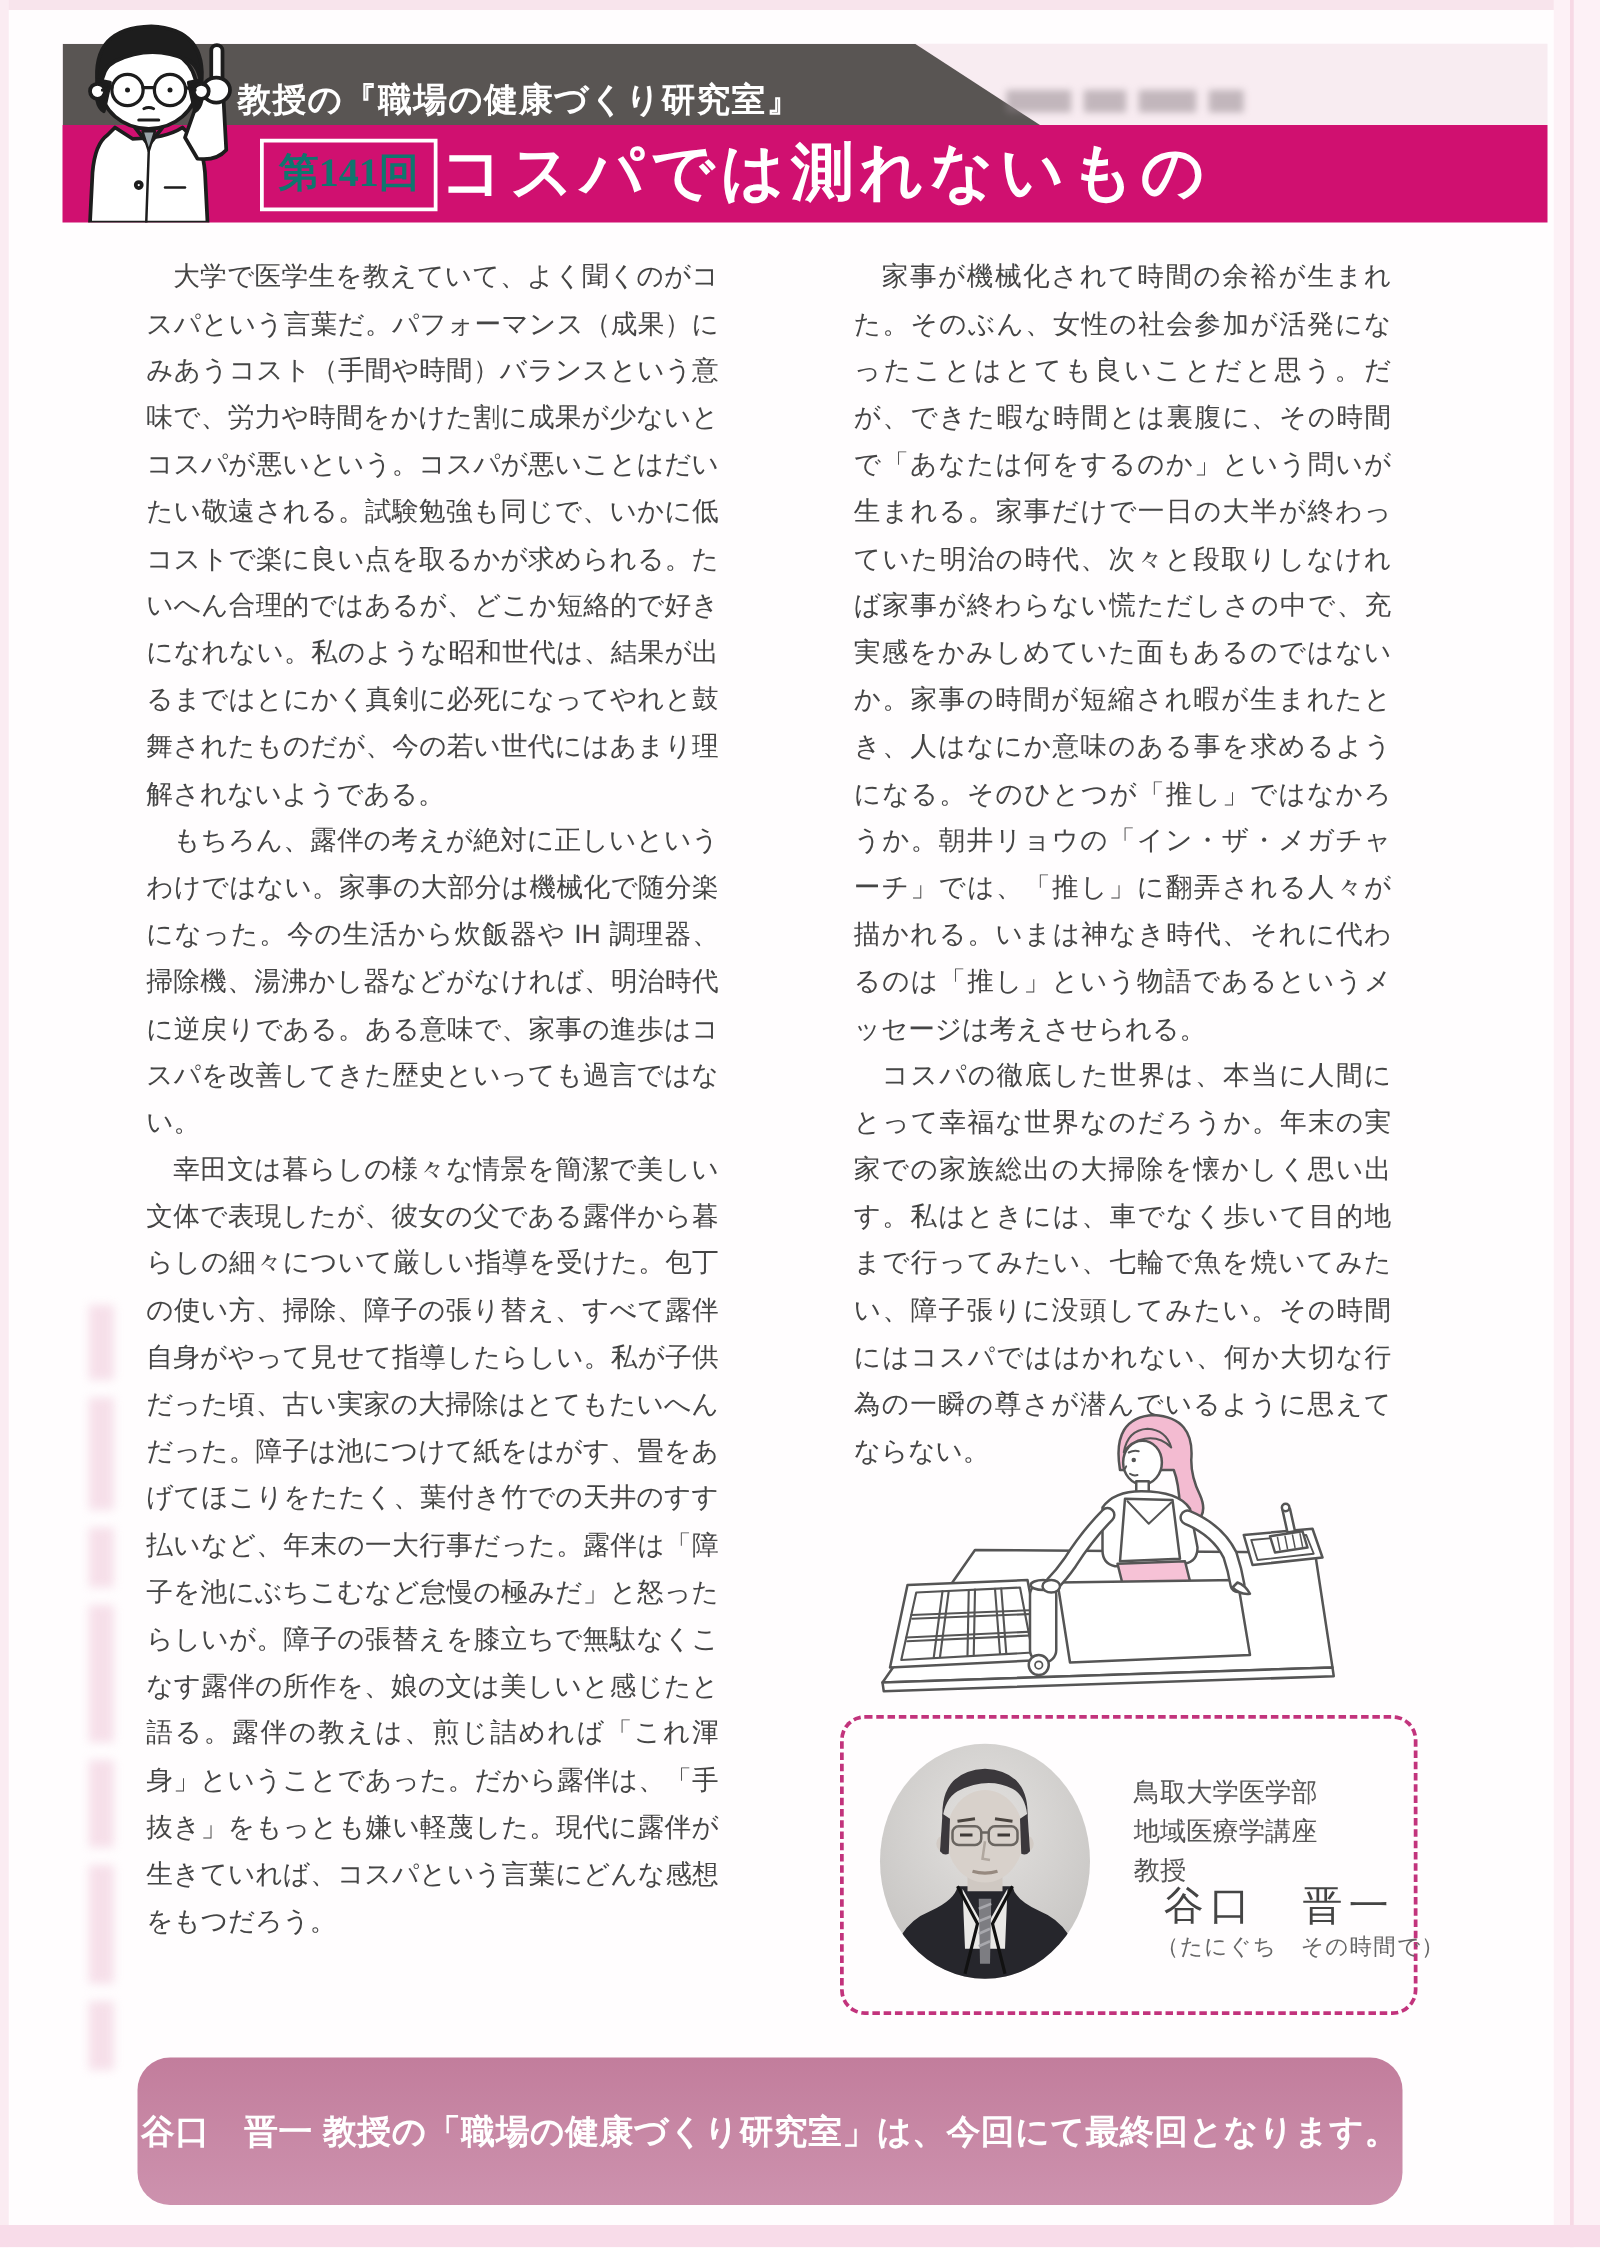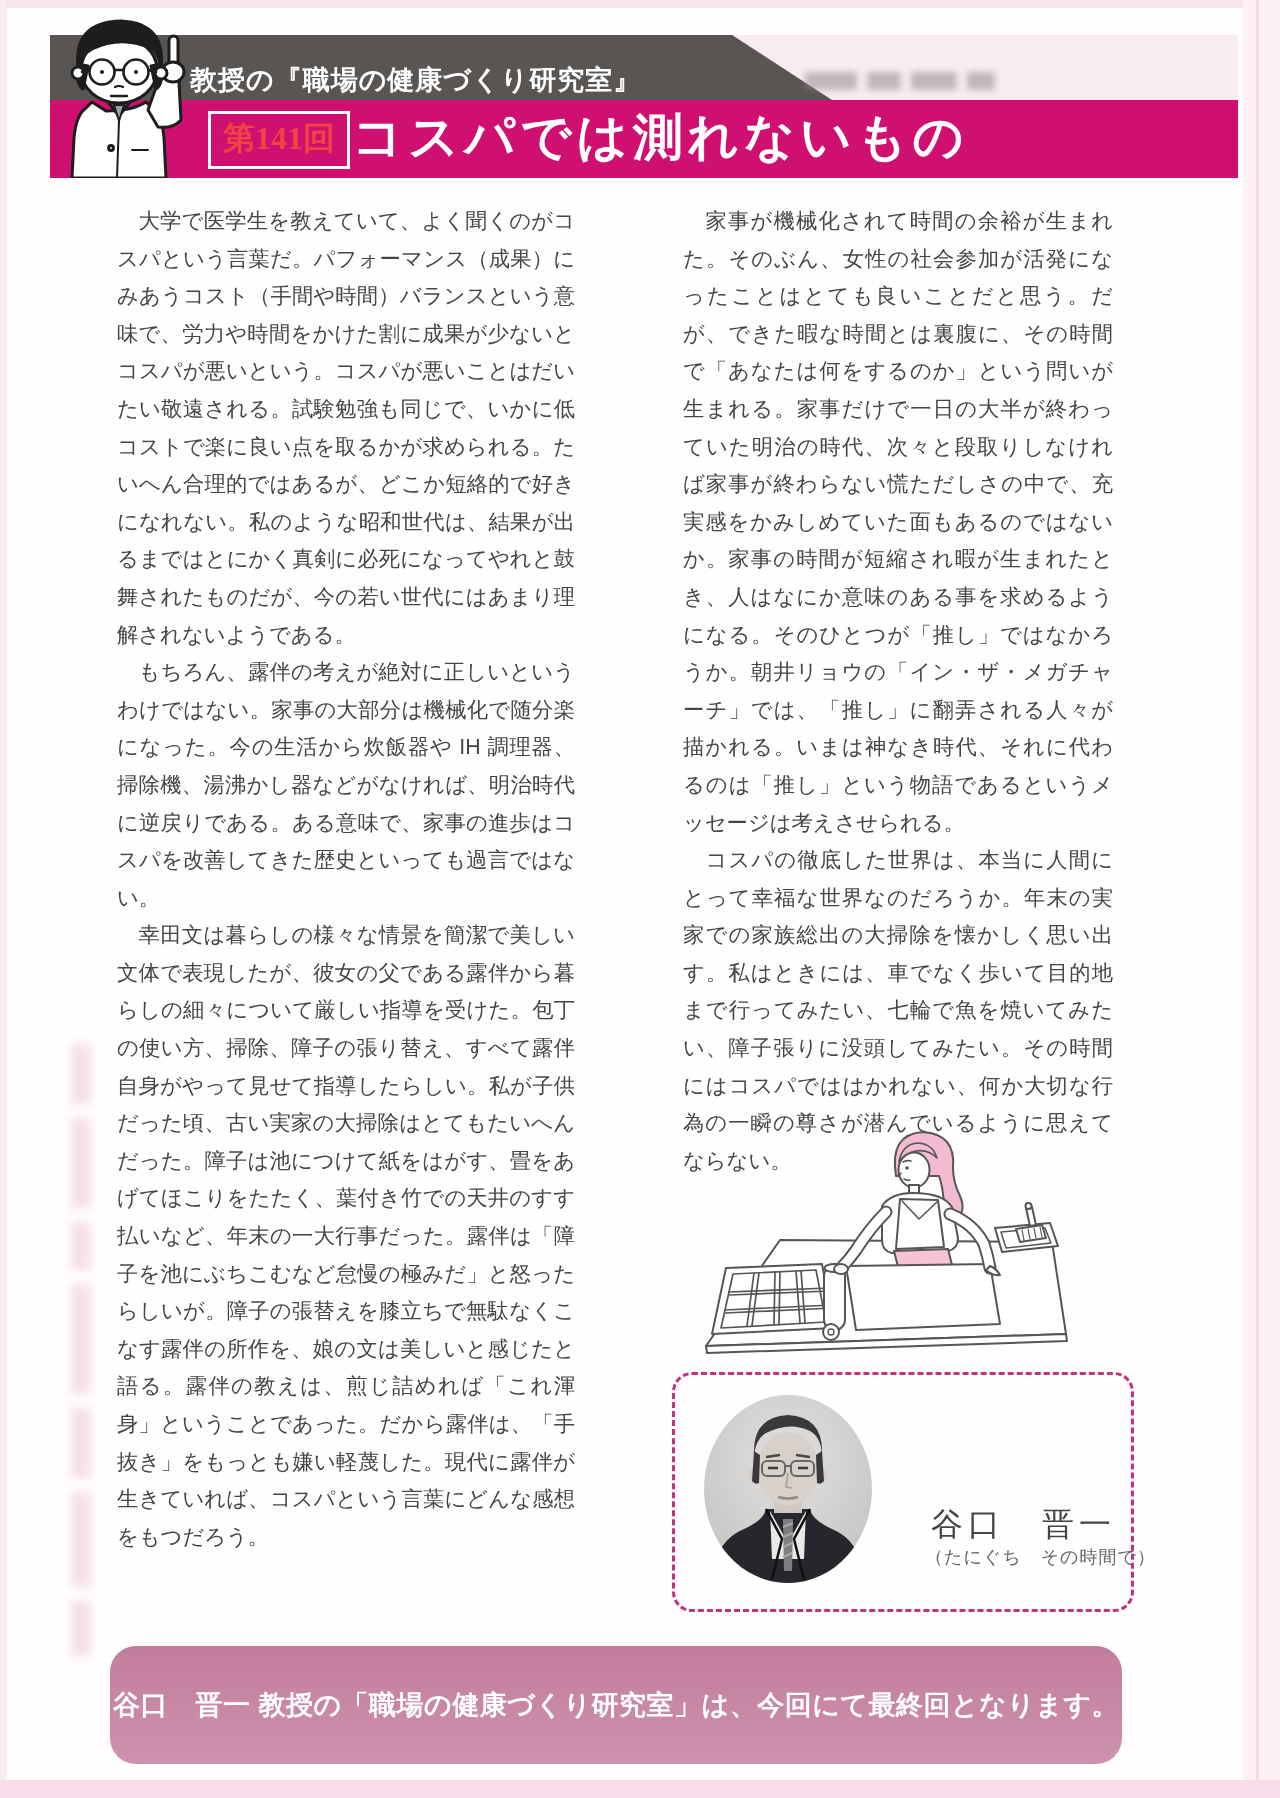--- a/index.html
+++ b/index.html
@@ -11,21 +11,21 @@
   .edge-right{position:absolute;left:1243px;top:0;width:37px;height:1798px;background:#fdf1f6;}
   .edge-right-line{position:absolute;left:1256px;top:0;width:3px;height:1798px;background:#f3cede;opacity:.7;}
   .edge-bottom{position:absolute;left:0;top:1780px;width:1280px;height:18px;background:#f8dce9;}
   
   .band-pale{position:absolute;left:50px;top:35px;width:1188px;height:65px;background:#f8ecf1;}
   .band-gray{position:absolute;left:50px;top:35px;width:782px;height:65px;background:#595553;
              clip-path:polygon(0 0,682px 0,782px 100%,0 100%);}
   .series-title{position:absolute;left:190px;top:62px;color:#fff;font-size:27px;font-weight:700;letter-spacing:1px;}
   .band-magenta{position:absolute;left:50px;top:100px;width:1188px;height:78px;background:#d01070;}
   .ep-box{position:absolute;left:208px;top:111px;border:3px solid #fff;padding:3px 12px 5px;
-          font-family:"Liberation Serif","DejaVu Serif",serif;font-size:32px;font-weight:700;color:#ef4444;}
+          font-family:"Liberation Serif","DejaVu Serif",serif;font-size:32px;font-weight:700;color:#0f766e;}
   .main-title{position:absolute;left:352px;top:104px;font-family:"Liberation Serif","DejaVu Serif",serif;
           font-size:50px;font-weight:700;color:#fff;letter-spacing:5px;white-space:nowrap;}
   
   .ghost-top{position:absolute;left:805px;top:72px;width:240px;height:26px;filter:blur(3px);opacity:.5;}
   .ghost-top span{display:inline-block;background:#8d8288;height:18px;margin-right:10px;vertical-align:top;}
   .ghost-left{position:absolute;left:64px;top:1030px;width:34px;height:730px;filter:blur(4px);opacity:.45;}
   .ghost-left span{display:block;background:#ecbcd1;width:20px;margin:14px auto;}
   
   .col{position:absolute;top:203px;font-size:21.3px;line-height:37.6px;text-align:justify;
        text-justify:inter-character;color:#454545;}
@@ -231,20 +231,25 @@
           </g>
           <path d="M66 75 L76 75" stroke="#3e3a38" stroke-width="2.4"></path>
           <path d="M96 75 L106 75" stroke="#3e3a38" stroke-width="2.4"></path>
           <path d="M64 64 L78 62" stroke="#4a443f" stroke-width="2.4"></path>
           <path d="M94 62 L108 64" stroke="#4a443f" stroke-width="2.4"></path>
           <path d="M86 80 L84 94 L90 95" fill="none" stroke="#b0a79f" stroke-width="2"></path>
           <path d="M76 104 Q86 107 96 104" fill="none" stroke="#96897f" stroke-width="2.4"></path>
         </g>
       </svg>
     </div>
+    <div class="affil">
+      <div>鳥取大学医学部</div>
+      <div>地域医療学講座</div>
+      <div>教授</div>
+    </div>
     <div class="author-name">谷口　晋一</div>
     <div class="author-kana">（たにぐち　その時間で）</div>
   </div>
 
   <div class="footer-banner">
     <div>谷口　晋一 教授の「職場の健康づくり研究室」は、今回にて最終回となります。</div>
   </div>
 
   <div class="ghost-left">
     <span style="height:60px"></span>

